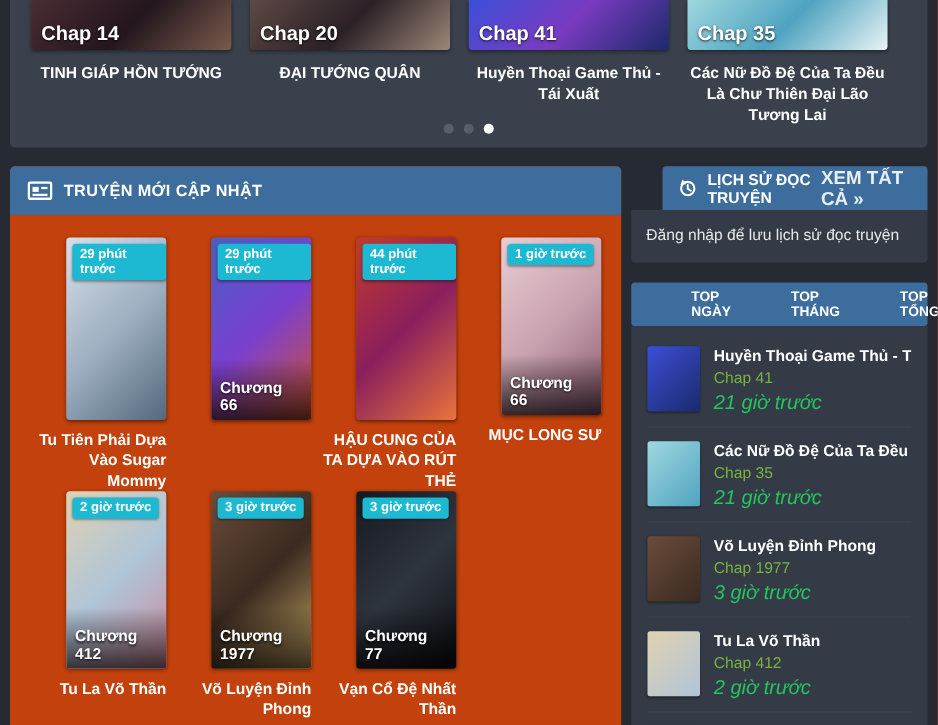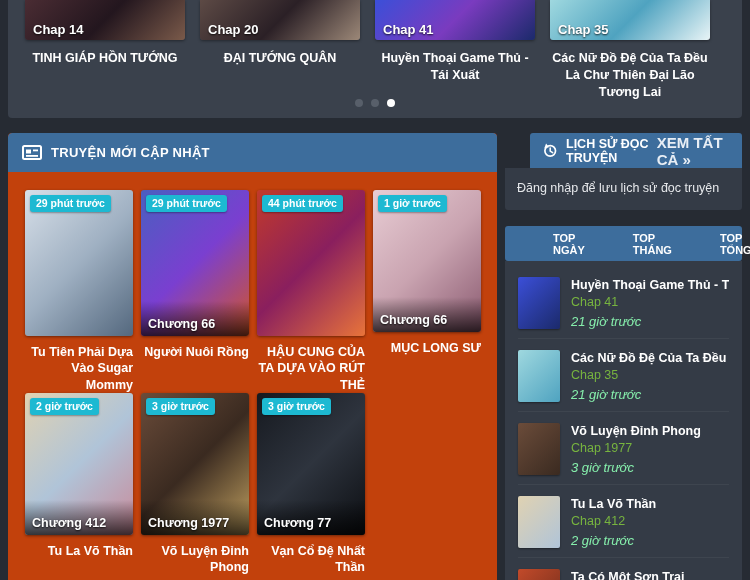--- a/index.html
+++ b/index.html
@@ -4,36 +4,36 @@
 <style>
   html,body{margin:0;padding:0;}
   body{width:750px;height:580px;overflow:hidden;background:#242932;
        font-family:"Liberation Sans","DejaVu Sans",sans-serif;-webkit-font-smoothing:antialiased;}
   .screen{position:relative;width:750px;height:580px;background:#262b33;}
 
   
   .carousel{position:absolute;left:8px;top:0;width:734px;height:118px;background:#3a414c;border-radius:0 0 4px 4px;}
   .feat{position:absolute;top:0;width:160px;}
   .feat-cover{position:relative;height:40px;border-radius:0 0 3px 3px;overflow:hidden;box-shadow:0 1px 3px rgba(0,0,0,.4);}
-  .feat-chap{position:absolute;left:8px;bottom:3px;color:#fff;font-size:13px;font-weight:bold;text-shadow:0 1px 2px rgba(0,0,0,.8);}
+  .feat-chap{position:absolute;left:8px;bottom:3px;color:#fff;font-size:16px;font-weight:bold;text-shadow:0 1px 2px rgba(0,0,0,.8);}
   .feat-title{margin-top:10px;text-align:center;color:#fff;font-size:12.5px;font-weight:bold;line-height:1.35;}
   .dots{position:absolute;left:0;bottom:11px;width:100%;display:flex;justify-content:center;gap:8px;}
   .dot{width:8px;height:8px;border-radius:50%;background:#585f6a;}
   .dot.active{background:#ffffff;}
 
   
   .bluebar{background:#3d6d9c;color:#fff;display:flex;align-items:center;}
 
   
   .latest{position:absolute;left:8px;top:133px;width:489px;height:579px;background:#c2410c;border-radius:4px 4px 0 0;overflow:hidden;}
   .latest-head{height:39px;border-radius:4px 4px 0 0;padding-left:14px;gap:9px;}
   .latest-head .label{font-size:13px;font-weight:bold;letter-spacing:.3px;}
   .grid{display:grid;grid-template-columns:repeat(4,108px);column-gap:8px;row-gap:0;padding:18px 17px 0 17px;}
   .card{display:flex;flex-direction:column;cursor:pointer;}
-  .cover{position:relative;height:146px;border-radius:3px;overflow:hidden;box-shadow:0 1px 3px rgba(0,0,0,.45);}
+  .cover{position:relative;height:146px;border-radius:3px;overflow:hidden;box-shadow:0 1px 3px rgba(0,0,0,.45);margin-left:28px;}
   .row2 .cover{height:142px;}
   .badge{position:absolute;left:5px;top:5px;background:#1db9d2;color:#fff;font-size:10.5px;font-weight:bold;
          padding:2px 6px 3px;border-radius:3px;box-shadow:0 1px 2px rgba(0,0,0,.35);}
   .chap-overlay{position:absolute;left:0;right:0;bottom:0;padding:16px 7px 5px;color:#fff;font-size:12.5px;font-weight:bold;
          background:linear-gradient(180deg,rgba(0,0,0,0),rgba(0,0,0,.72));text-shadow:0 1px 2px rgba(0,0,0,.8);}
   .card-title{padding-top:8px;min-height:49px;text-align:right;color:#fff;font-size:12.5px;font-weight:bold;line-height:1.3;}
 
   
   .sidebar{position:absolute;left:505px;top:133px;width:237px;}
   .hist-head{height:35px;border-radius:3px 3px 0 0;justify-content:space-between;padding:0 11px;margin-left:25px;}
@@ -42,21 +42,21 @@
   .login-box{background:#343b46;border-radius:0 0 3px 3px;padding:13px 12px 15px;color:#e6e8eb;font-size:12.5px;}
   .tabsbar{margin-top:16px;height:35px;border-radius:3px;display:flex;}
   .tab{flex:1;display:flex;align-items:center;justify-content:center;font-size:11px;font-weight:bold;color:#fff;cursor:pointer;padding-left:48px;}
   .toplist{background:#343b46;padding:11px 13px 0;height:317px;overflow:hidden;}
   .top-item{display:flex;gap:11px;padding:5px 0 9px;border-bottom:1px solid rgba(255,255,255,.05);margin-bottom:6px;cursor:pointer;}
   .top-item:last-child{border-bottom:none;}
   .thumb{width:42px;height:52px;border-radius:2px;flex:none;box-shadow:0 1px 2px rgba(0,0,0,.4);}
   .ti-text{min-width:0;display:flex;flex-direction:column;gap:3px;padding-top:1px;}
   .ti-title{color:#fff;font-size:12.5px;font-weight:bold;white-space:nowrap;overflow:hidden;text-overflow:clip;}
   .ti-chap{color:#77b43f;font-size:12.5px;}
-  .ti-time{color:#86efac;font-size:13px;font-style:italic;margin-top:2px;}
+  .ti-time{color:#22c55e;font-size:16px;font-style:italic;margin-top:2px;}
   .icon{flex:none;display:inline-flex;}
 </style>
 </head>
 <body>
 
 <div class="screen">
 
   <div class="carousel">
 
     <div class="feat" style="left:17px">
@@ -114,21 +114,20 @@
           <span class="badge">29 phút trước</span>
         </div>
         <div class="card-title">Tu Tiên Phải Dựa Vào Sugar Mommy</div>
       </div>
 
       <div class="card">
         <div class="cover" style="background: linear-gradient(135deg, rgb(74, 95, 192), rgb(122, 63, 208), rgb(210, 85, 42));">
           <span class="badge">29 phút trước</span>
           <span class="chap-overlay">Chương 66</span>
         </div>
-        <div class="card-title">Người Nuôi Rồng</div>
       </div>
 
       <div class="card">
         <div class="cover" style="background: linear-gradient(135deg, rgb(194, 58, 42), rgb(138, 31, 94), rgb(232, 116, 58));">
           <span class="badge">44 phút trước</span>
         </div>
         <div class="card-title">HẬU CUNG CỦA TA DỰA VÀO RÚT THẺ</div>
       </div>
 
 

